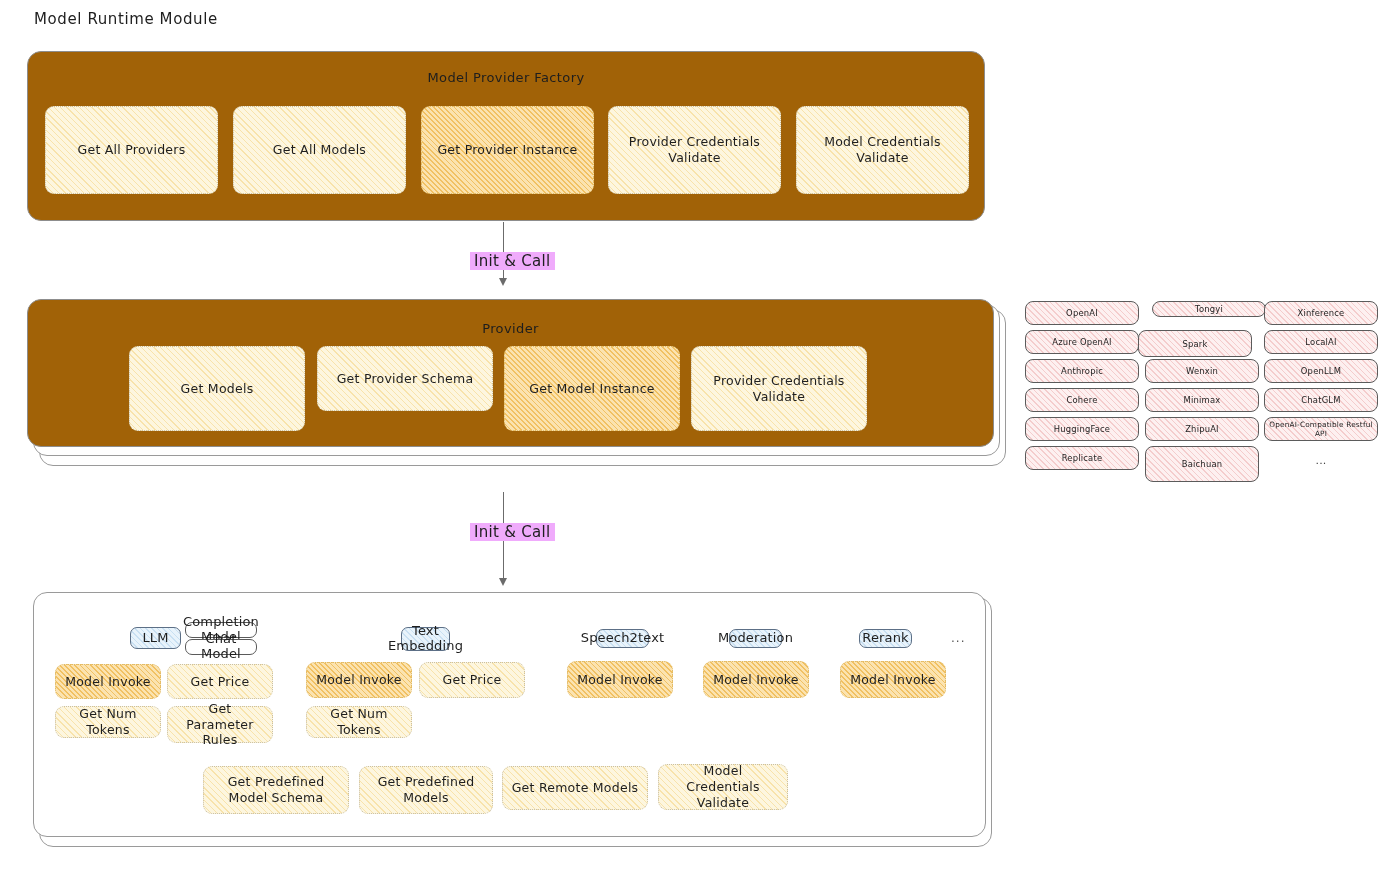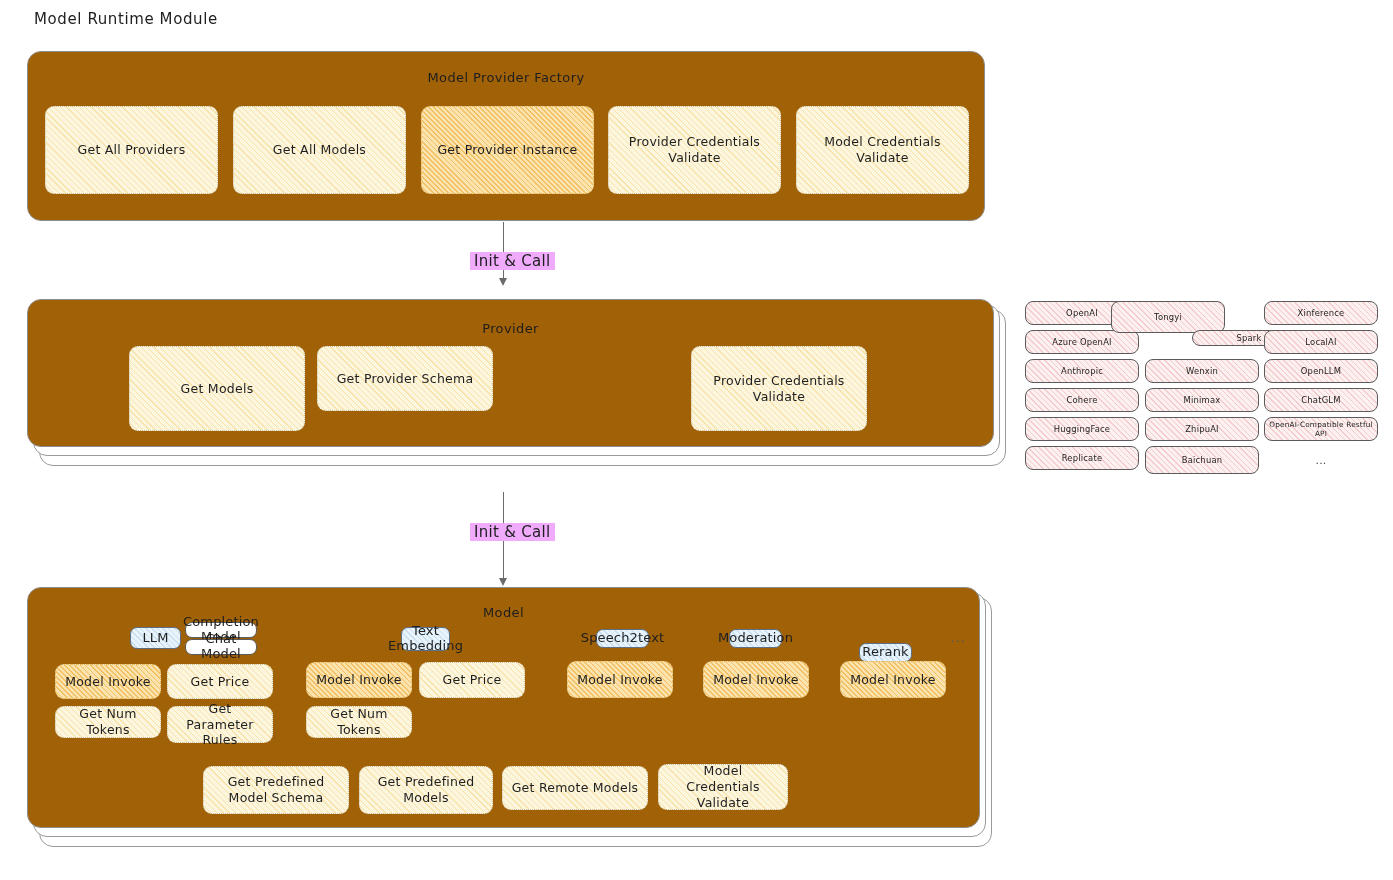--- a/index.html
+++ b/index.html
@@ -154,55 +154,53 @@
   <div class="arrow-head" style="left:499px;top:278px;"></div>
   <div class="arrow-label" style="left:470px;top:252px;">Init &amp; Call</div>
 
   <div class="panel-shadowlayer" style="left:39px;top:309px;width:967px;height:157px;"></div>
   <div class="panel-shadowlayer" style="left:33px;top:304px;width:967px;height:152px;"></div>
   <div class="panel" style="left:27px;top:299px;width:967px;height:148px;">
     <div class="panel-title" style="top:21px;">Provider</div>
   </div>
   <div class="box" style="left:129px;top:346px;width:176px;height:85px;">Get Models</div>
   <div class="box" style="left:317px;top:346px;width:176px;height:65px;">Get Provider Schema</div>
+  <div class="box hot" style="left:504px;top:346px;width:176px;height:85px;">Get Model Instance</div>
   <div class="box" style="left:691px;top:346px;width:176px;height:85px;">Provider Credentials Validate</div>
 
   <div>
 
     <div class="chip" style="left:1025px;top:301px;width:114px;height:24px;">OpenAI</div>
     <div class="chip" style="left:1025px;top:330px;width:114px;height:24px;">Azure OpenAI</div>
     <div class="chip" style="left:1025px;top:359px;width:114px;height:24px;">Anthropic</div>
     <div class="chip" style="left:1025px;top:388px;width:114px;height:24px;">Cohere</div>
     <div class="chip" style="left:1025px;top:417px;width:114px;height:24px;">HuggingFace</div>
     <div class="chip" style="left:1025px;top:446px;width:114px;height:24px;">Replicate</div>
 
-    <div class="chip" style="left:1111px;top:301px;width:114px;height:32px;">Tongyi</div>
-    <div class="chip" style="left:1192px;top:330px;width:114px;height:16px;">Spark</div>
+    <div class="chip" style="left:1152px;top:301px;width:114px;height:16px;">Tongyi</div>
+    <div class="chip" style="left:1138px;top:330px;width:114px;height:27px;">Spark</div>
     <div class="chip" style="left:1145px;top:359px;width:114px;height:24px;">Wenxin</div>
     <div class="chip" style="left:1145px;top:388px;width:114px;height:24px;">Minimax</div>
     <div class="chip" style="left:1145px;top:417px;width:114px;height:24px;">ZhipuAI</div>
-    <div class="chip" style="left:1145px;top:446px;width:114px;height:28px;">Baichuan</div>
+    <div class="chip" style="left:1145px;top:446px;width:114px;height:36px;">Baichuan</div>
 
     <div class="chip" style="left:1264px;top:301px;width:114px;height:24px;">Xinference</div>
     <div class="chip" style="left:1264px;top:330px;width:114px;height:24px;">LocalAI</div>
     <div class="chip" style="left:1264px;top:359px;width:114px;height:24px;">OpenLLM</div>
     <div class="chip" style="left:1264px;top:388px;width:114px;height:24px;">ChatGLM</div>
     <div class="chip" style="left:1264px;top:417px;width:114px;height:24px;font-size:7.3px;">OpenAI-Compatible Restful API</div>
     <div class="chip ellipsis" style="left:1264px;top:450px;width:114px;height:20px;">...</div>
   </div>
 
   <div class="arrow-line" style="left:503px;top:492px;height:88px;"></div>
   <div class="arrow-head" style="left:499px;top:578px;"></div>
   <div class="arrow-label" style="left:470px;top:523px;">Init &amp; Call</div>
 
   <div class="panel-shadowlayer" style="left:39px;top:597px;width:953px;height:250px;"></div>
   <div class="panel-shadowlayer" style="left:33px;top:592px;width:953px;height:245px;"></div>
-  <div class="panel" style="left:27px;top:587px;width:953px;height:241px;">
-    <div class="panel-title" style="top:17px;">Model</div>
-  </div>
 
   <div class="badge" style="left:130px;top:627px;width:51px;height:22px;">LLM</div>
   <div class="badge plain" style="left:185px;top:622px;width:72px;height:16px;">Completion Model</div>
   <div class="badge plain" style="left:185px;top:639px;width:72px;height:16px;">Chat Model</div>
 
   <div class="box hot" style="left:55px;top:664px;width:106px;height:35px;">Model Invoke</div>
   <div class="box" style="left:167px;top:664px;width:106px;height:35px;">Get Price</div>
   <div class="box" style="left:55px;top:706px;width:106px;height:32px;">Get Num Tokens</div>
   <div class="box" style="left:167px;top:706px;width:106px;height:37px;">Get Parameter Rules</div>
 
@@ -210,21 +208,21 @@
   <div class="box hot" style="left:306px;top:662px;width:106px;height:36px;">Model Invoke</div>
   <div class="box" style="left:419px;top:662px;width:106px;height:36px;">Get Price</div>
   <div class="box" style="left:306px;top:706px;width:106px;height:32px;">Get Num Tokens</div>
 
   <div class="badge" style="left:596px;top:629px;width:53px;height:19px;">Speech2text</div>
   <div class="box hot" style="left:567px;top:661px;width:106px;height:37px;">Model Invoke</div>
 
   <div class="badge" style="left:729px;top:629px;width:53px;height:19px;">Moderation</div>
   <div class="box hot" style="left:703px;top:661px;width:106px;height:37px;">Model Invoke</div>
 
-  <div class="badge" style="left:859px;top:643px;width:53px;height:19px;">Rerank</div>
+  <div class="badge" style="left:859px;top:629px;width:53px;height:19px;">Rerank</div>
   <div class="box hot" style="left:840px;top:661px;width:106px;height:37px;">Model Invoke</div>
 
   <div class="dots" style="left:951px;top:631px;">...</div>
 
   <div class="box" style="left:203px;top:766px;width:146px;height:48px;">Get Predefined Model Schema</div>
   <div class="box" style="left:359px;top:766px;width:134px;height:48px;">Get Predefined Models</div>
   <div class="box" style="left:502px;top:766px;width:146px;height:44px;">Get Remote Models</div>
   <div class="box" style="left:658px;top:764px;width:130px;height:46px;">Model Credentials Validate</div>
 
 </div>

